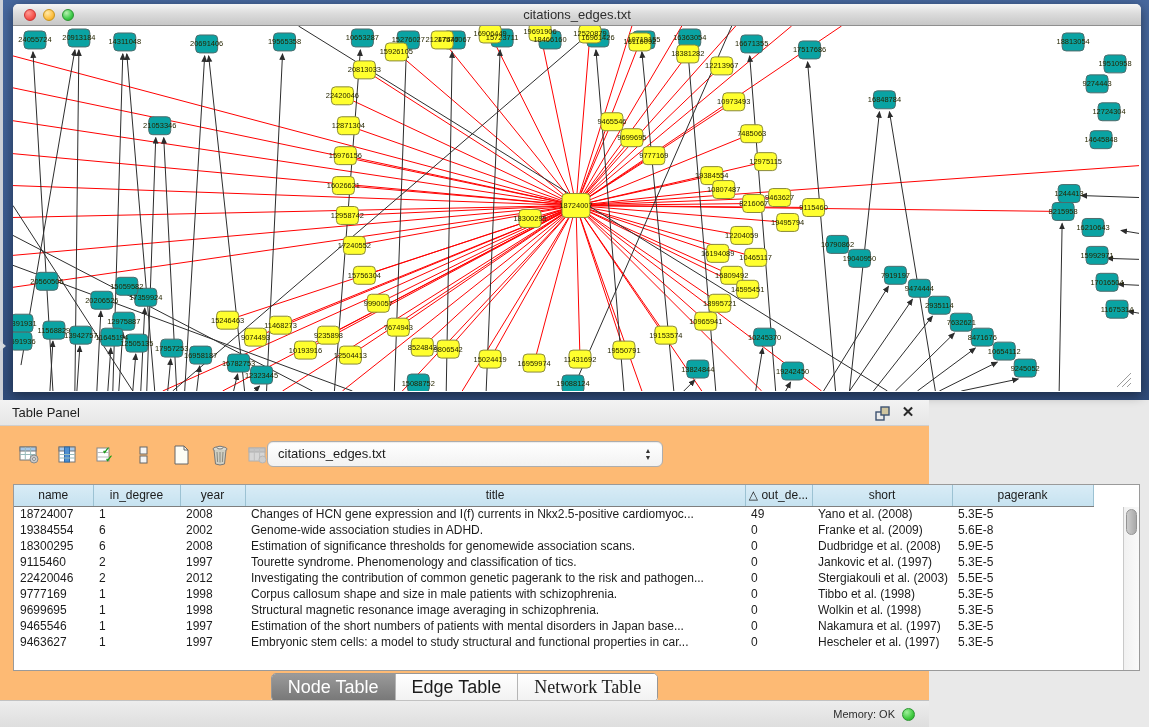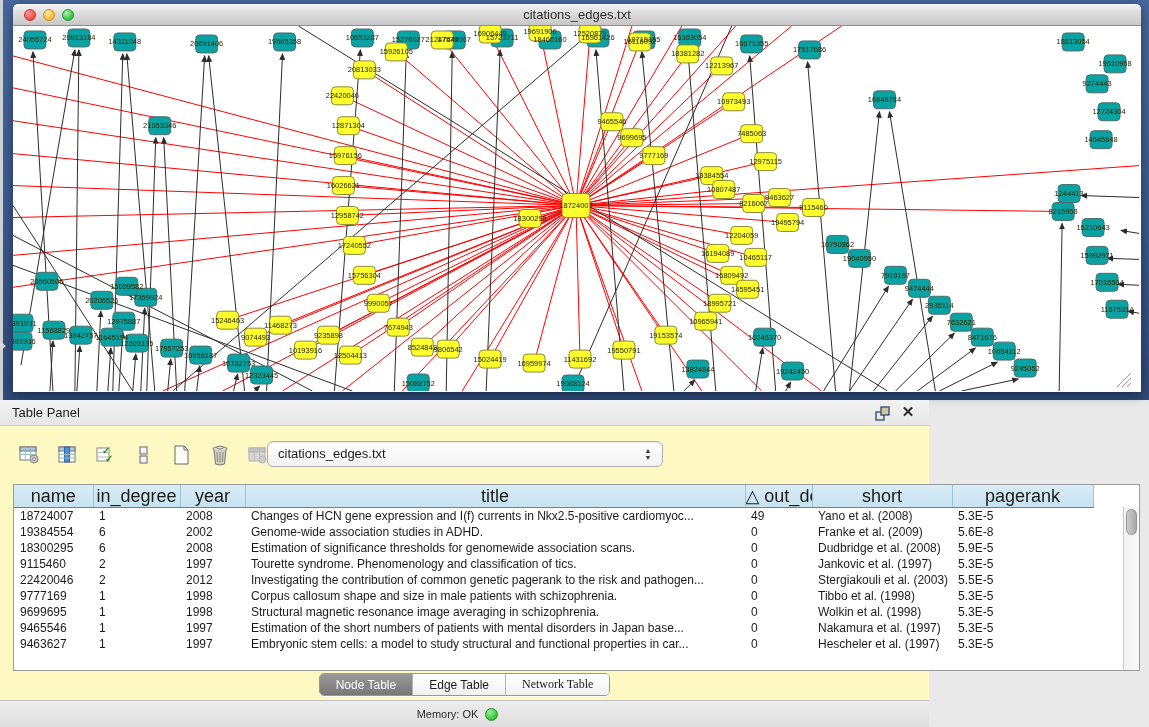--- a/index.html
+++ b/index.html
@@ -41,21 +41,21 @@
   .canvas { width:1126px; height:365px; background:#fff; }
   .canvas svg { display:block; }
 
   .edge-red   { stroke:#ff0000; stroke-width:1; }
   .edge-black { stroke:#2c2c2c; stroke-width:1; }
   .node-lab { font-size:7.5px; fill:#262600; font-family:"Liberation Sans",sans-serif; }
 
   
   .table-panel {
     position:absolute; top:400px; left:0; width:929px; height:327px;
-    background:#fef9c3;
+    background:#fdba74;
   }
   .tp-header {
     height:26px; line-height:25px; padding-left:12px;
     font-size:13px; color:#1d1d1d;
     background:linear-gradient(180deg,#f3f3f3,#e6e6e6);
     border-bottom:1px solid #cfcfcf; position:relative;
   }
   .tp-float { position:absolute; right:38px; top:5px; width:16px; height:16px; cursor:pointer; }
   .tp-close {
     position:absolute; right:12px; top:3px; width:18px; height:18px;
@@ -76,21 +76,21 @@
     display:flex; flex-direction:column; align-items:center; justify-content:center;
     font-size:7px; color:#333; line-height:7px;
   }
   
   .grid {
     position:absolute; left:13px; top:84px; width:1127px; height:187px;
     background:#fff; border:1px solid #9a9a9a; overflow:hidden;
   }
   table.data { border-collapse:collapse; table-layout:fixed; width:1079px; }
   table.data th {
-    height:21px; font-size:18px; font-weight:normal; color:#1b1b1b; text-align:center;
+    height:21px; font-size:12px; font-weight:normal; color:#1b1b1b; text-align:center;
     background:linear-gradient(180deg,#d9ecf6,#c6e2f0);
     border-right:1px solid #9cc2d3; border-bottom:1px solid #7e7e7e;
     overflow:hidden; white-space:nowrap; cursor:pointer;
   }
   table.data td {
     height:16px; font-size:12px; color:#1b1b1b; padding:0 6px;
     overflow:hidden; white-space:nowrap;
   }
   .vscroll {
     position:absolute; right:0; top:22px; bottom:0; width:16px;
@@ -100,31 +100,31 @@
     position:absolute; left:2px; top:2px; width:11px; height:26px;
     background:linear-gradient(90deg,#cdcdcd,#a9a9a9); border:1px solid #949494; border-radius:6px;
   }
   
   .tabs { position:absolute; top:273px; left:0; width:100%; text-align:center; }
   .seg {
     display:inline-flex; border:1px solid #979797; border-radius:5px; overflow:hidden;
     background:#fff; box-shadow:0 1px 0 rgba(255,255,255,.7);
   }
   .seg button {
-    font-family:"Liberation Sans",sans-serif; font-size:12px; padding:3px 16px;
+    font-family:"Liberation Sans",sans-serif; font-size:18px; padding:3px 16px;
     border:none; background:linear-gradient(180deg,#ffffff,#f1f1f1); color:#1c1c1c;
     border-right:1px solid #b5b5b5; cursor:pointer;
   }
   .seg button:last-child { border-right:none;font-family:Liberation Serif, serif; }
   .seg button.sel { background:linear-gradient(180deg,#9a9a9a,#777777); color:#fff; }
   
   .status {
     position:absolute; bottom:0; left:0; width:100%; height:27px;
     background:linear-gradient(180deg,#ededed,#dedede); border-top:1px solid #c2c2c2;
-    display:flex; align-items:center; justify-content:center; padding-right:14px; gap:7px;
+    display:flex; align-items:center; justify-content:flex-end; padding-right:14px; gap:7px;
   }
   .status .mem { font-size:11px; color:#2d2d2d; }
   .mem-dot {
     width:13px; height:13px; border-radius:50%;
     background:radial-gradient(circle at 35% 30%, #9ef09a, #3fca3f 60%, #26a326);
     border:1px solid #2a9430; cursor:pointer;
   }
 </style>
 </head>
 <body>

